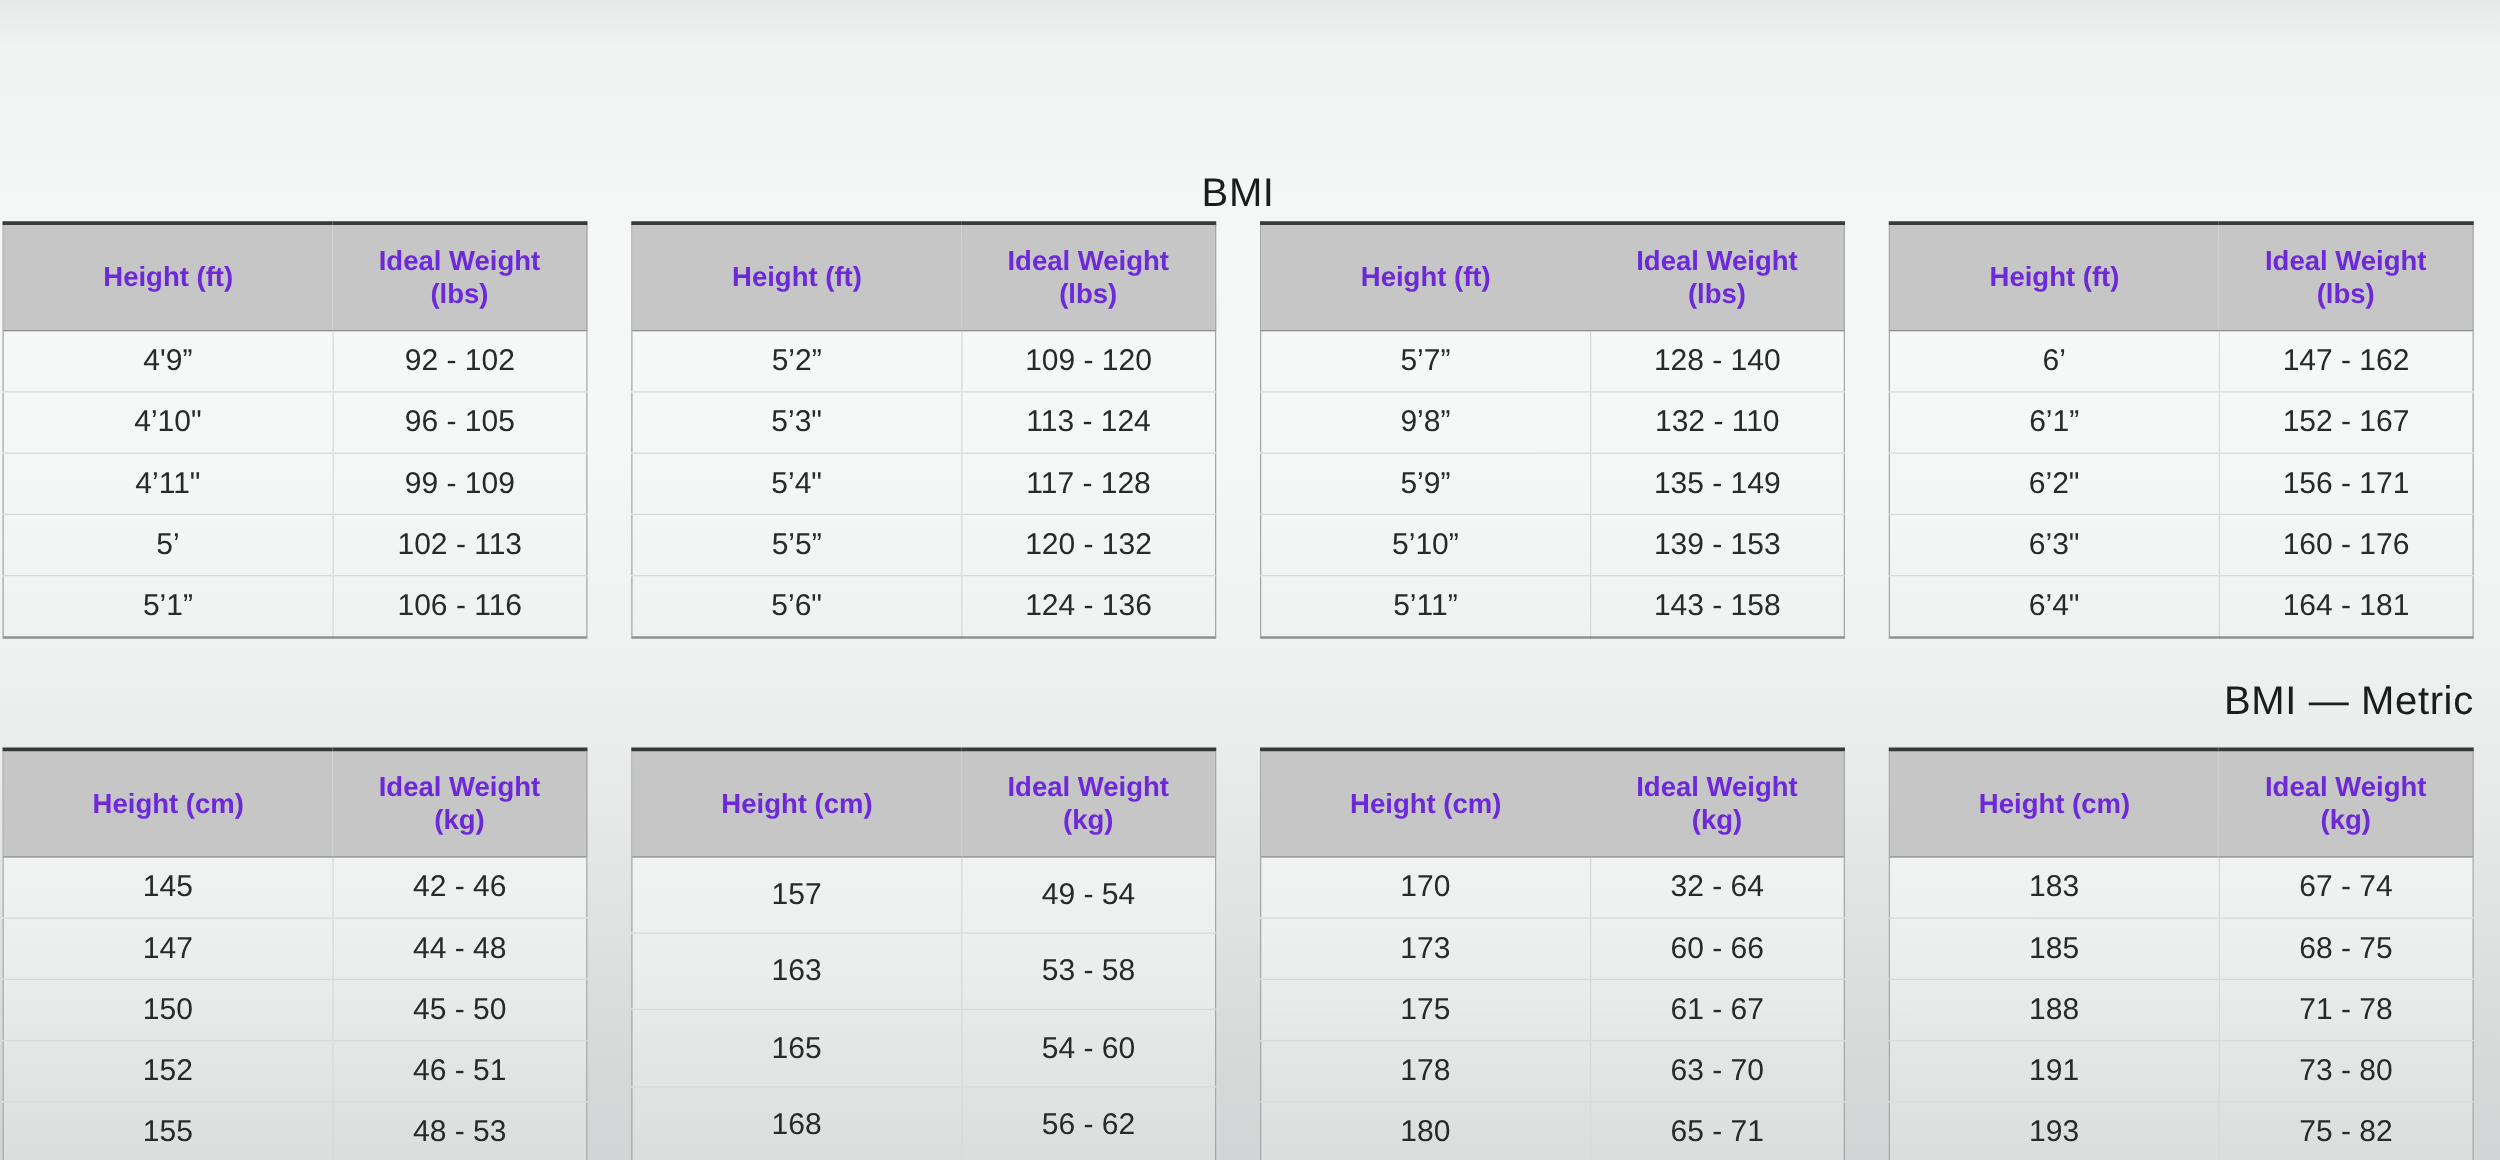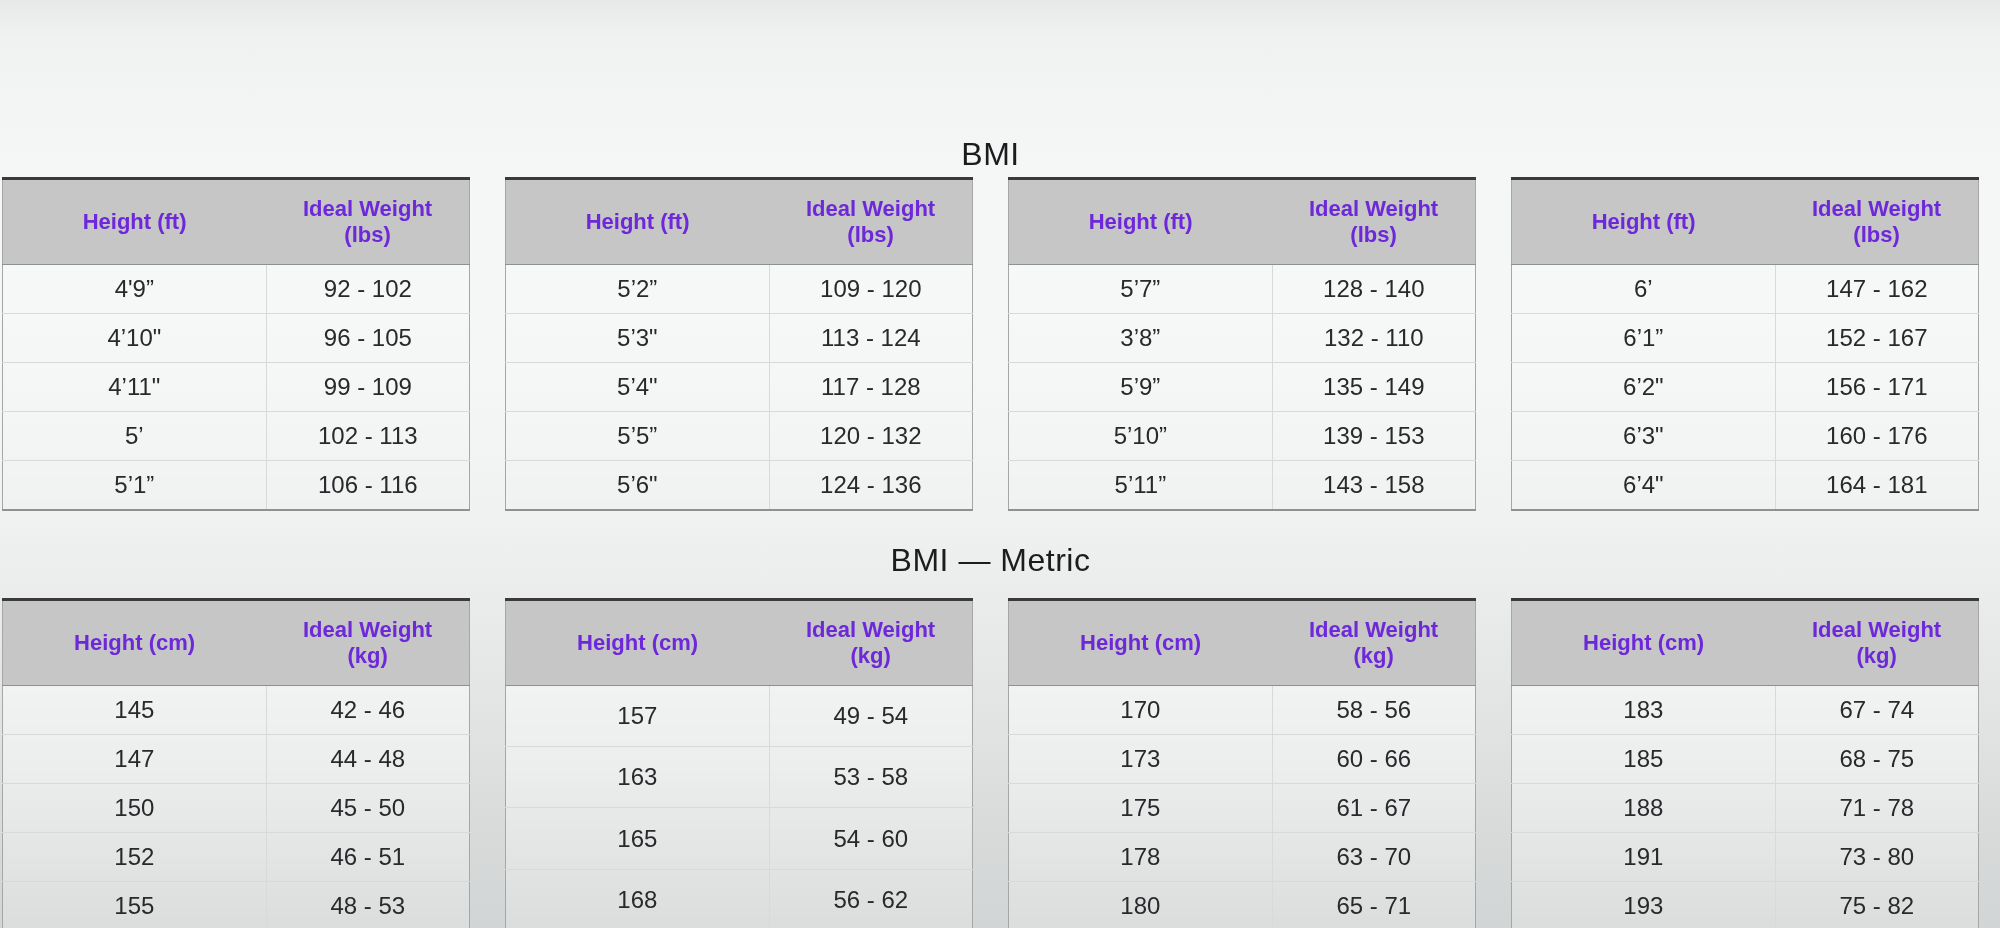--- a/index.html
+++ b/index.html
@@ -12,21 +12,21 @@
       #e7e8e8 0%, #f0f1f1 4%, #f5f6f6 18%, #f5f6f6 40%,
       #f0f1f1 55%, #eaebeb 65%, #e0e2e2 80%, #d8dada 90%, #d2d5d5 100%);
   }
   .section-title {
     position: absolute; left: 2px; width: 1977px;
     text-align: center;
     font-size: 32px; font-weight: 400; color: #1c1c1e;
     letter-spacing: 0.5px;
   }
   #title-imperial { top: 136px; }
-  #title-metric  { top: 542px; }
+  #title-metric  { top: 542px; text-align: right; }
   .grid {
     position: absolute; left: 2px;
     display: flex; gap: 35px;
   }
   #grid-imperial { top: 177px; }
   #grid-metric   { top: 598px; }
   table.tbl {
     border-collapse: collapse;
     table-layout: fixed;
     width: 468px;
@@ -130,21 +130,21 @@
       <th class="c1">Height (ft)</th>
       <th>Ideal Weight (lbs)</th>
     </tr>
       </thead>
     <tbody>
       <tr>
           <td class="c1">5’7”</td>
           <td>128 - 140</td>
         </tr>
       <tr>
-          <td class="c1">3’8”</td>
+          <td class="c1">9’8”</td>
           <td>132 - 110</td>
         </tr>
       <tr>
           <td class="c1">5’9”</td>
           <td>135 - 149</td>
         </tr>
       <tr>
           <td class="c1">5’10”</td>
           <td>139 - 153</td>
         </tr>
@@ -253,21 +253,21 @@
   <table class="tbl">
     <thead>
         <tr>
       <th class="c1">Height (cm)</th>
       <th>Ideal Weight (kg)</th>
     </tr>
       </thead>
     <tbody>
       <tr>
           <td class="c1">170</td>
-          <td>58 - 56</td>
+          <td>32 - 64</td>
         </tr>
       <tr>
           <td class="c1">173</td>
           <td>60 - 66</td>
         </tr>
       <tr>
           <td class="c1">175</td>
           <td>61 - 67</td>
         </tr>
       <tr>

